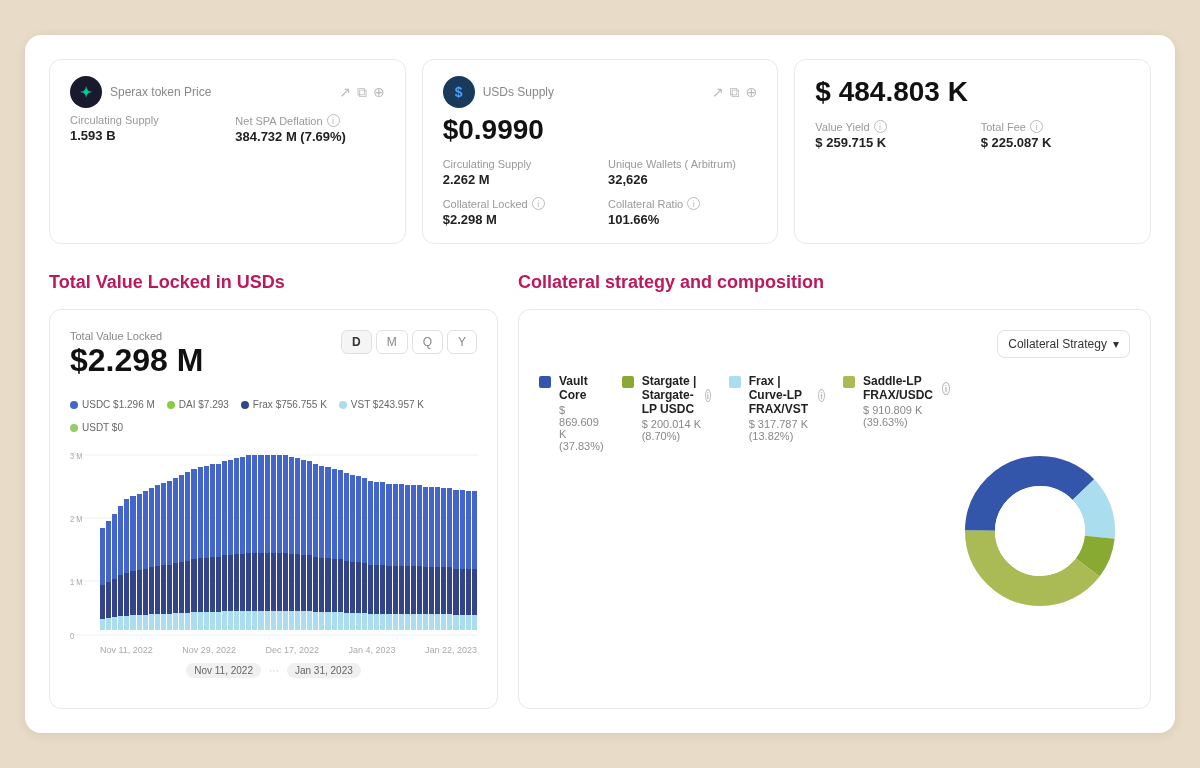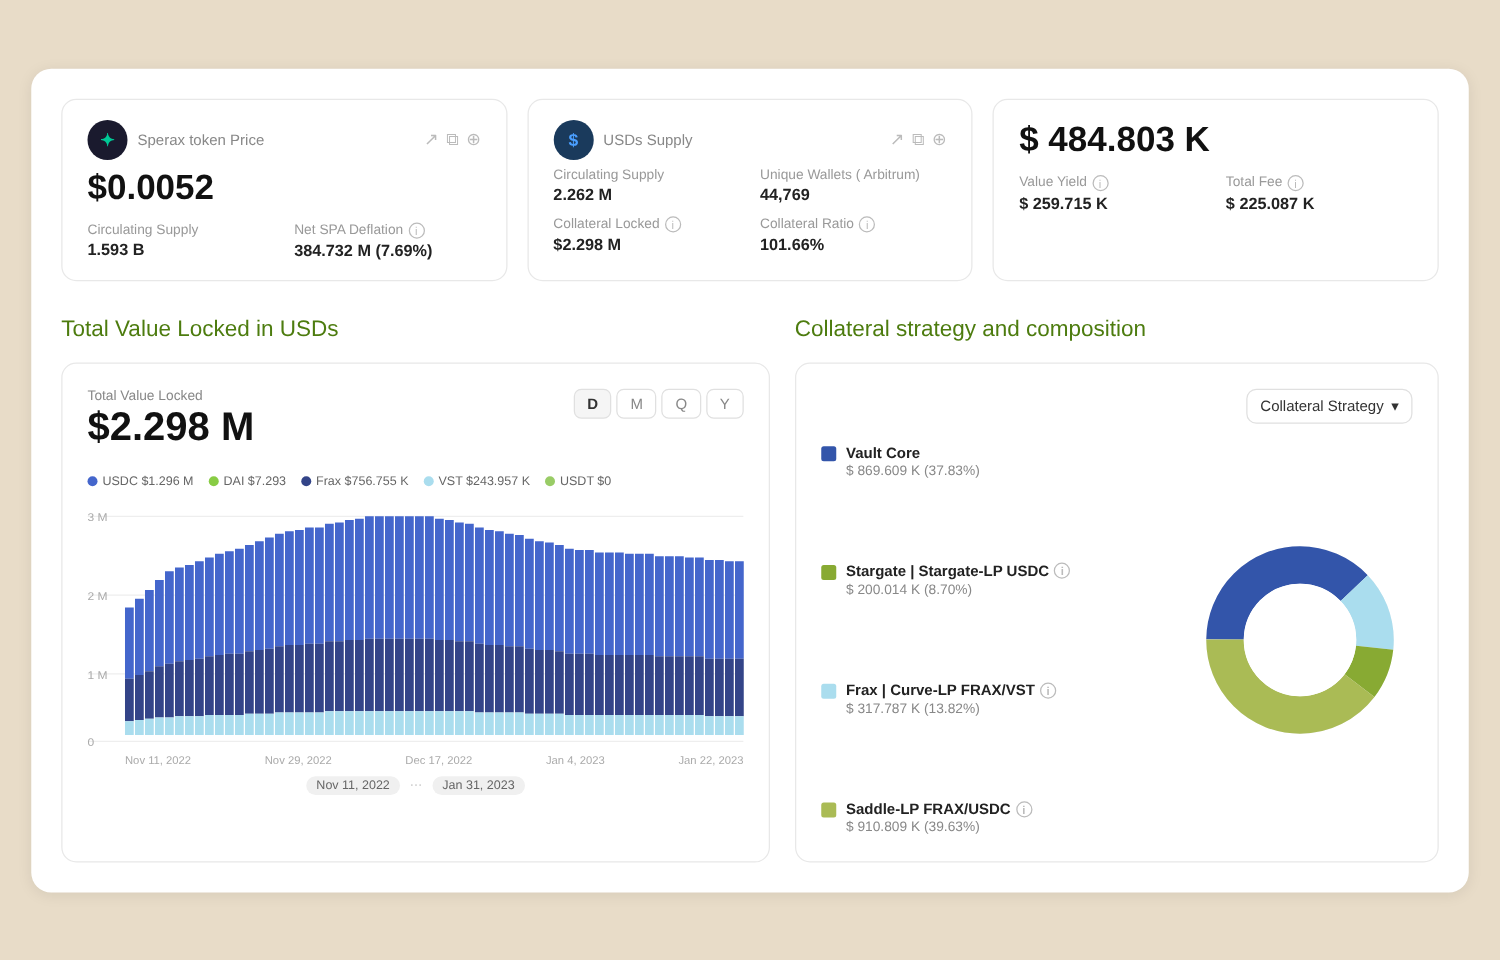--- a/index.html
+++ b/index.html
@@ -103,22 +103,22 @@
       gap: 20px;
     }
     .tvl-section {
       flex: 1.1;
     }
     .collateral-section {
       flex: 1;
     }
     .section-title {
       font-size: 18px;
-      font-weight: 400;
-      color: #4d7c0f;
+      font-weight: 700;
+      color: #be185d;
       margin-bottom: 16px;
     }
     .chart-card {
       background: #fff;
       border: 1px solid #e8e8e8;
       border-radius: 12px;
       padding: 20px;
       height: 400px;
     }
     .chart-header {
@@ -215,22 +215,21 @@
       color: #333;
       cursor: pointer;
     }
     .collateral-body {
       display: flex;
       flex: 1;
     }
     .collateral-legend {
       flex: 1;
       display: flex;
-      flex-direction: column;
-      justify-content: space-between;
+      justify-content: flex-end;
       gap: 18px;
     }
     .coll-item {
       display: flex;
       align-items: flex-start;
       gap: 8px;
     }
     .coll-color {
       width: 12px; height: 12px;
       border-radius: 2px;
@@ -271,21 +270,20 @@
     <div class="stat-card">
       <div class="stat-card-header">
         <div class="token-icon">✦</div>
         <span class="stat-card-title">Sperax token Price</span>
         <div class="icon-actions">
           <span>↗</span>
           <span>⧉</span>
           <span>⊕</span>
         </div>
       </div>
-      <div class="price-value">$0.0052</div>
       <div class="stat-grid">
         <div>
           <div class="stat-item-label">Circulating Supply</div>
           <div class="stat-item-value">1.593 B</div>
         </div>
         <div>
           <div class="stat-item-label">
             <span>Net SPA Deflation</span>
             <span class="info-icon">i</span>
           </div>
@@ -297,28 +295,29 @@
     <div class="stat-card">
       <div class="stat-card-header">
         <div class="token-icon token-icon-usds">$</div>
         <span class="stat-card-title">USDs Supply</span>
         <div class="icon-actions">
           <span>↗</span>
           <span>⧉</span>
           <span>⊕</span>
         </div>
       </div>
+      <div class="price-value">$0.9990</div>
       <div class="stat-grid">
         <div>
           <div class="stat-item-label">Circulating Supply</div>
           <div class="stat-item-value">2.262 M</div>
         </div>
         <div>
           <div class="stat-item-label">Unique Wallets ( Arbitrum)</div>
-          <div class="stat-item-value">44,769</div>
+          <div class="stat-item-value">32,626</div>
         </div>
         <div>
           <div class="stat-item-label">
             <span>Collateral Locked</span>
             <span class="info-icon">i</span>
           </div>
           <div class="stat-item-value">$2.298 M</div>
         </div>
         <div>
           <div class="stat-item-label">

